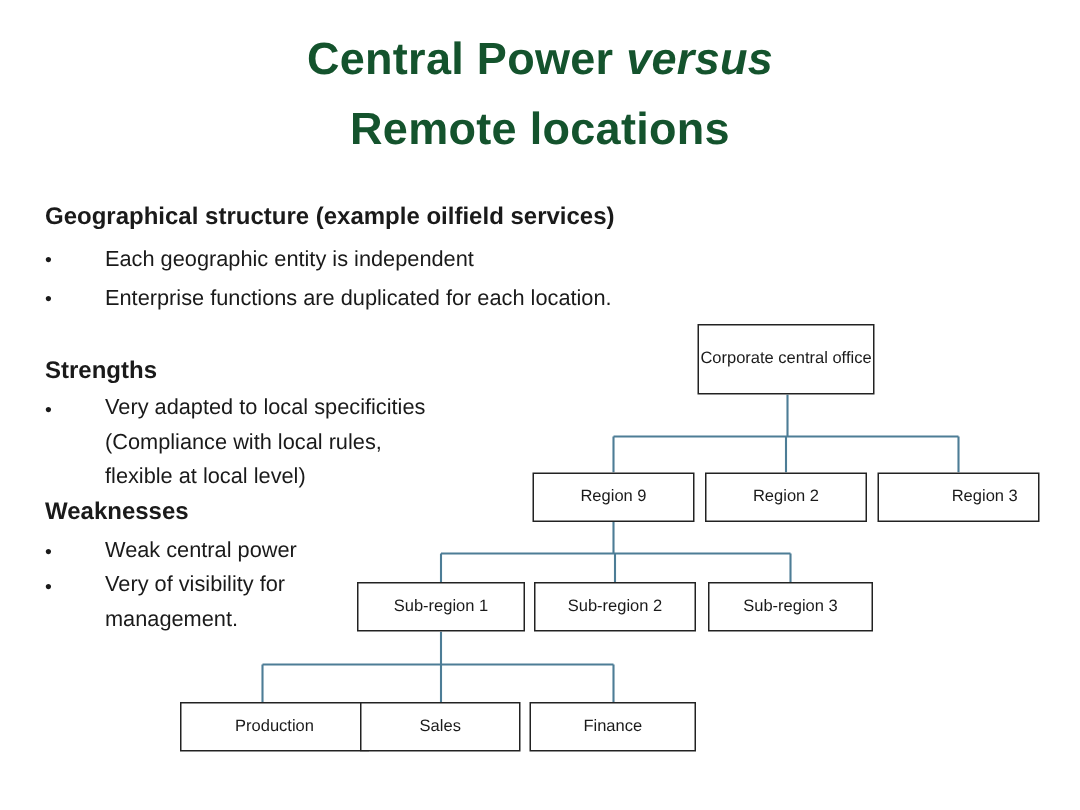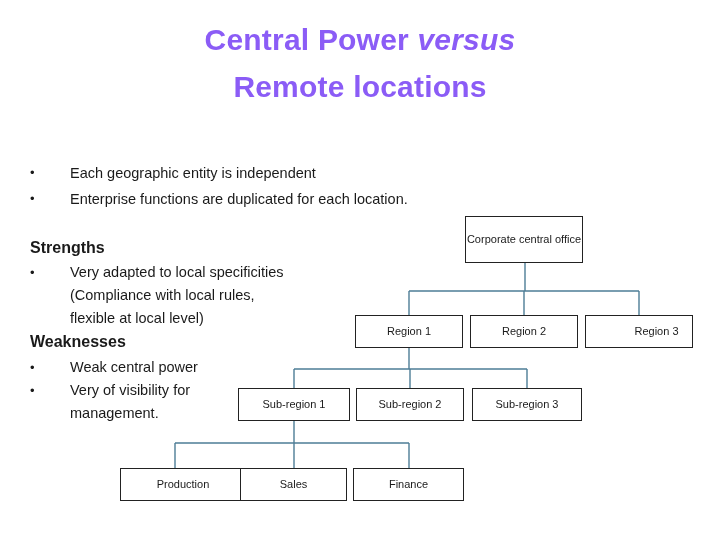--- a/index.html
+++ b/index.html
@@ -20,21 +20,21 @@
   
   .title {
     position: absolute;
     left: 0;
     top: 16px;
     width: 720px;
     text-align: center;
     font-weight: bold;
     font-size: 30px;
     line-height: 47px;
-    color: #8b5cf6;
+    color: #14532d;
     letter-spacing: 0.2px;
   }
   .title .italic { font-style: italic; }
 
   
   .subheading {
     position: absolute;
     left: 30px;
     font-weight: bold;
     font-size: 16px;
@@ -101,20 +101,21 @@
 </head>
 <body>
 
 <div class="slide">
 
   <div class="title">
     <div><span>Central Power </span><span class="italic">versus</span></div>
     <div>Remote locations</div>
   </div>
 
+  <div class="subheading" style="top:134px;">Geographical structure (example oilfield services)</div>
   <div class="bullet-list intro-bullets">
     <div class="bullet-row">
       <span class="dot">•</span>
       <span class="gap"></span>
       <span class="txt">Each geographic entity is independent</span>
     </div>
     <div class="bullet-row">
       <span class="dot">•</span>
       <span class="gap"></span>
       <span class="txt">Enterprise functions are duplicated for each location.</span>
@@ -163,21 +164,21 @@
 
     <line x1="294" y1="421" x2="294" y2="443"></line>
     <line x1="175" y1="443" x2="409" y2="443"></line>
     <line x1="175" y1="443" x2="175" y2="468"></line>
     <line x1="294" y1="443" x2="294" y2="468"></line>
     <line x1="409" y1="443" x2="409" y2="468"></line>
   </svg>
 
   <div class="org-box" style="left: 465px; top: 216px; width: 118px; height: 47px; border-color: rgb(34, 34, 34);">Corporate central office</div>
 
-  <div class="org-box" style="left: 355px; top: 315px; width: 108px; height: 33px; border-color: rgb(34, 34, 34);">Region 1</div>
+  <div class="org-box" style="left: 355px; top: 315px; width: 108px; height: 33px; border-color: rgb(34, 34, 34);">Region 9</div>
   <div class="org-box" style="left: 470px; top: 315px; width: 108px; height: 33px; border-color: rgb(34, 34, 34);">Region 2</div>
   <div class="org-box" style="left: 585px; top: 315px; width: 108px; height: 33px; border-color: rgb(34, 34, 34); padding-left: 35px;">Region 3</div>
 
   <div class="org-box" style="left: 238px; top: 388px; width: 112px; height: 33px; border-color: rgb(34, 34, 34);">Sub-region 1</div>
   <div class="org-box" style="left: 356px; top: 388px; width: 108px; height: 33px; border-color: rgb(34, 34, 34);">Sub-region 2</div>
   <div class="org-box" style="left: 472px; top: 388px; width: 110px; height: 33px; border-color: rgb(34, 34, 34);">Sub-region 3</div>
 
   <div class="org-box" style="left: 120px; top: 468px; width: 126px; height: 33px; border-color: rgb(34, 34, 34);">Production</div>
   <div class="org-box" style="left: 240px; top: 468px; width: 107px; height: 33px; border-color: rgb(34, 34, 34);">Sales</div>
   <div class="org-box" style="left: 353px; top: 468px; width: 111px; height: 33px; border-color: rgb(34, 34, 34);">Finance</div>

